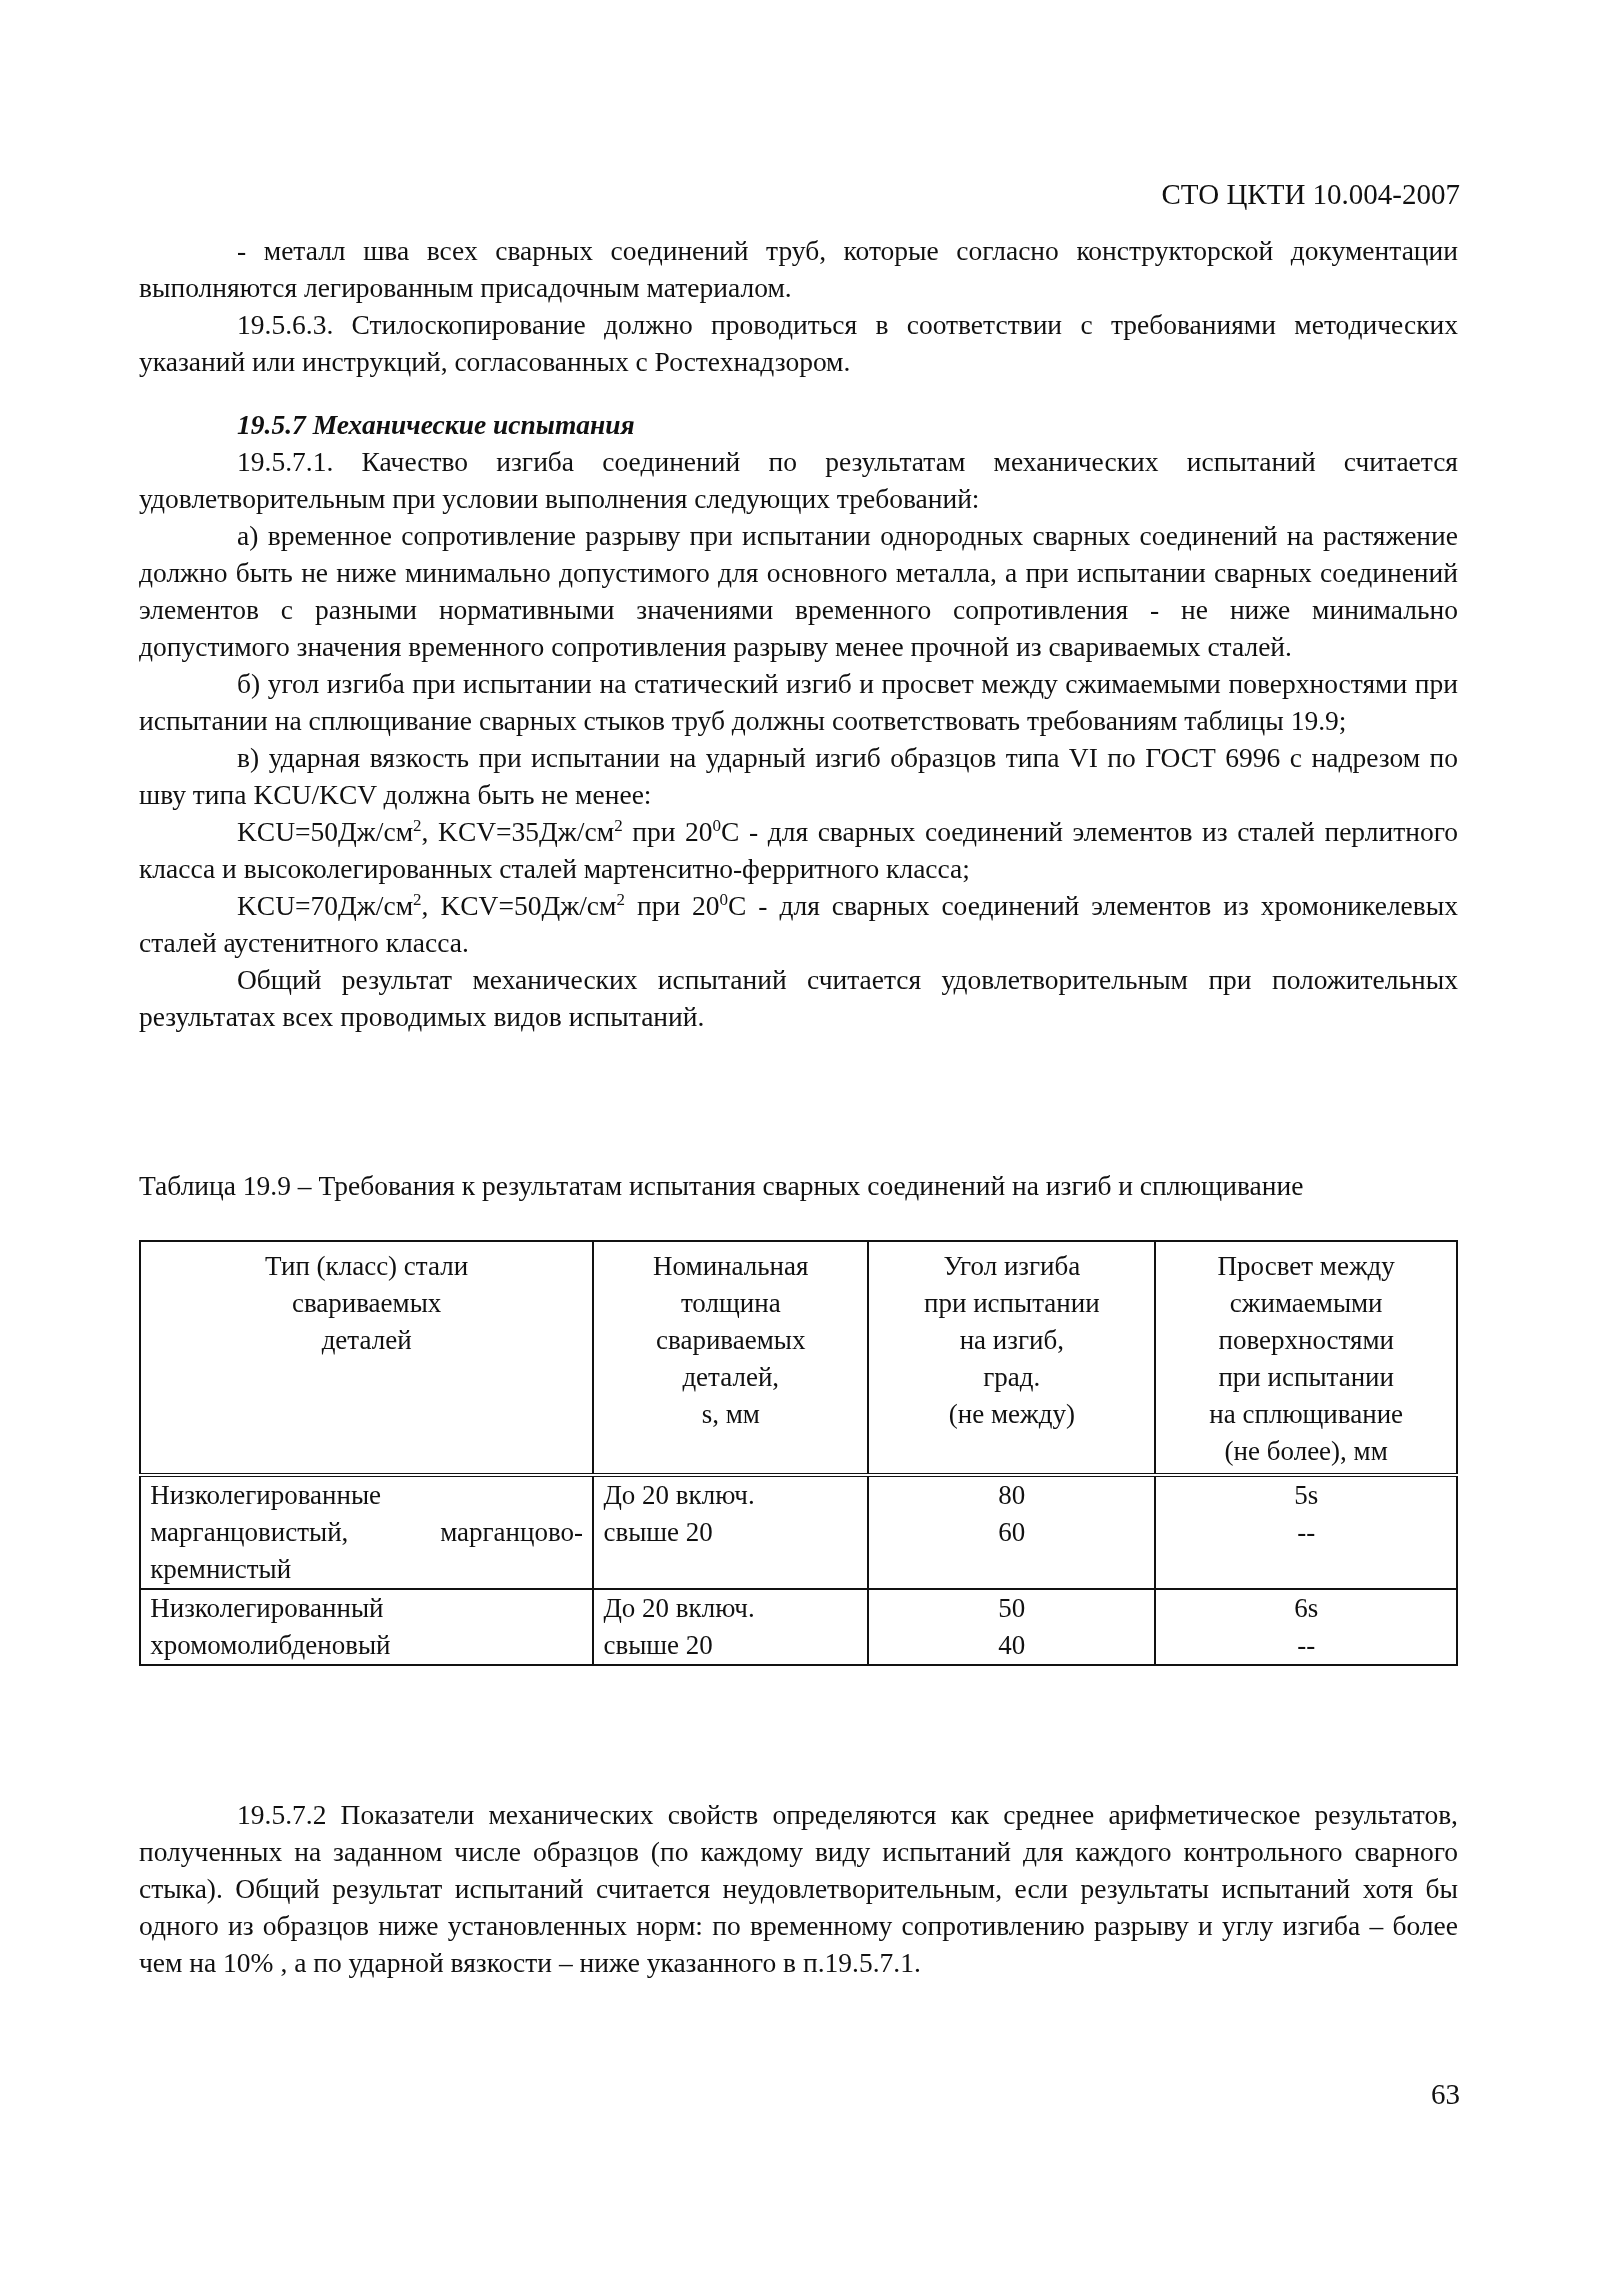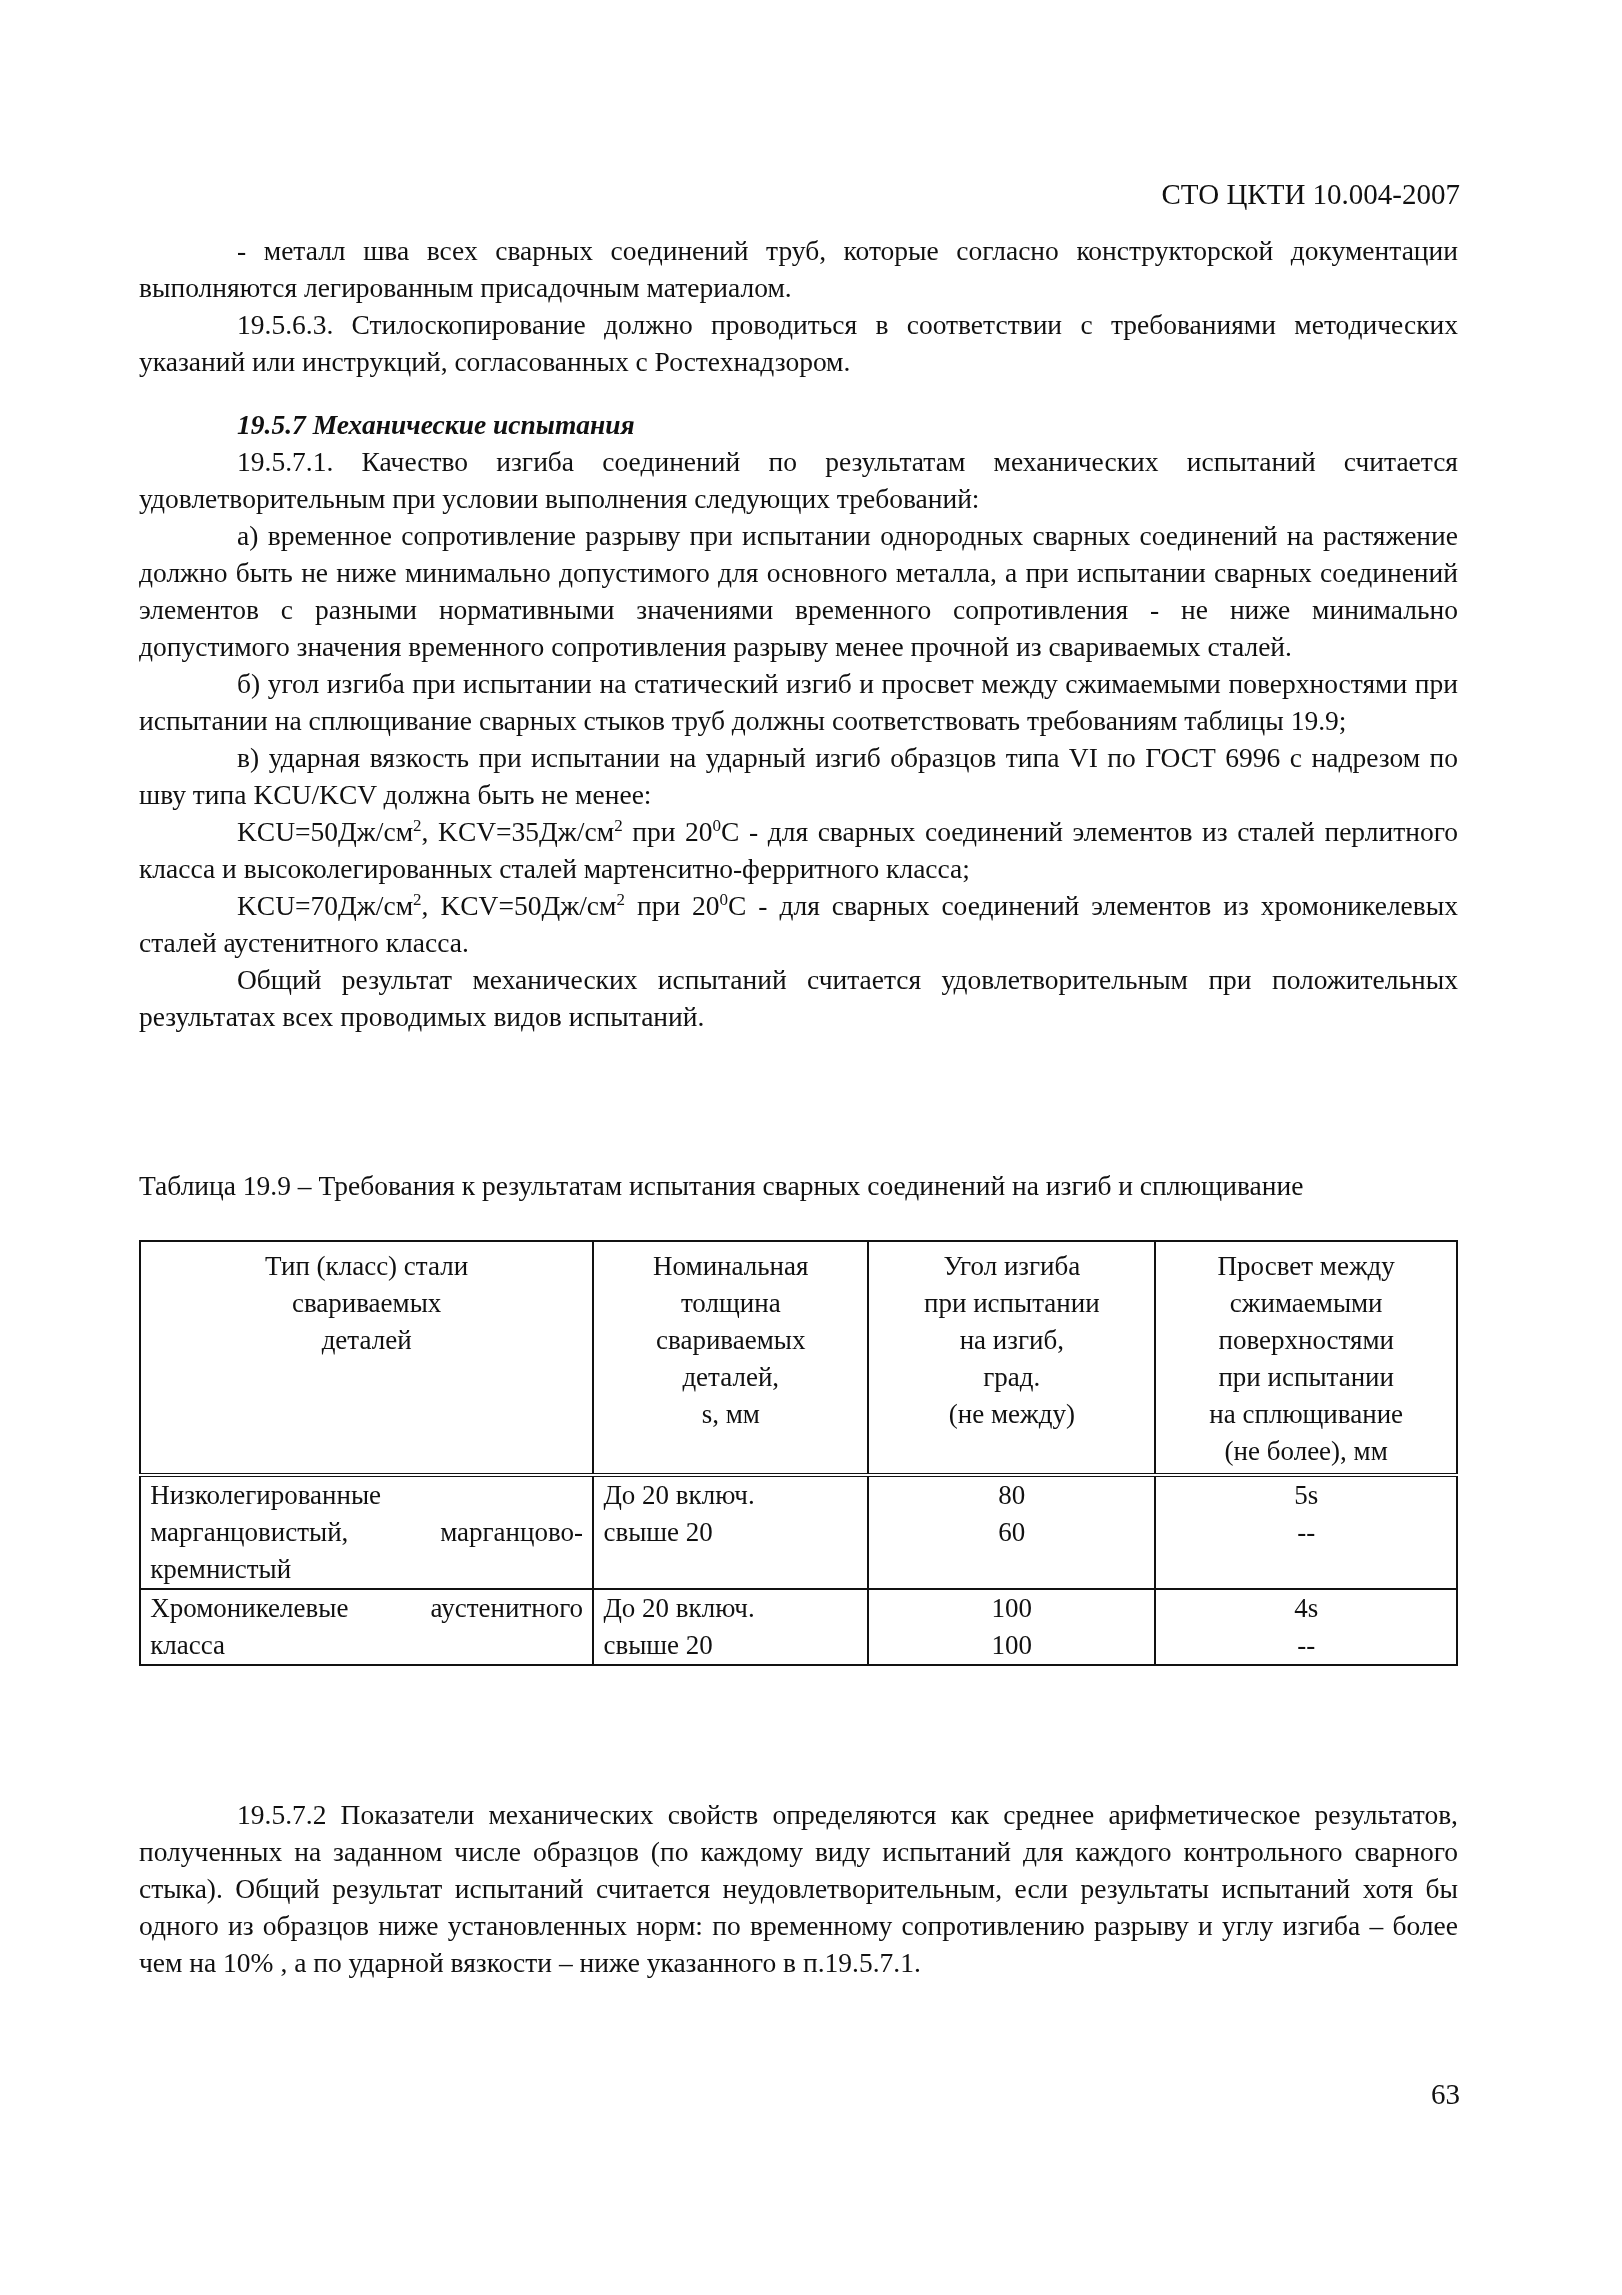--- a/index.html
+++ b/index.html
@@ -85,31 +85,31 @@
       <td class="c3">
           <span class="cell-line">80</span>
           <span class="cell-line">60</span>
         </td>
       <td class="c4">
           <span class="cell-line">5s</span>
           <span class="cell-line">--</span>
         </td>
     </tr>
     <tr>
-      <td class="c1">Хромоникелевые аустенитного класса</td>
+      <td class="c1">Низколегированный хромомолибденовый</td>
       <td class="c2">
           <span class="cell-line">До 20 включ.</span>
           <span class="cell-line">свыше 20</span>
         </td>
       <td class="c3">
-          <span class="cell-line">100</span>
-          <span class="cell-line">100</span>
+          <span class="cell-line">50</span>
+          <span class="cell-line">40</span>
         </td>
       <td class="c4">
-          <span class="cell-line">4s</span>
+          <span class="cell-line">6s</span>
           <span class="cell-line">--</span>
         </td>
     </tr>
   </tbody>
 </table>
 
 <div class="after-table">
   <p class="para">19.5.7.2  Показатели механических свойств определяются как среднее арифметическое результатов, полученных на заданном числе образцов (по каждому виду испытаний для каждого контрольного сварного стыка). Общий результат испытаний считается неудовлетворительным, если результаты испытаний хотя бы одного из образцов ниже установленных норм: по временному сопротивлению разрыву и углу изгиба – более чем на 10% , а по ударной вязкости – ниже указанного в п.19.5.7.1.</p>
 </div>
 

